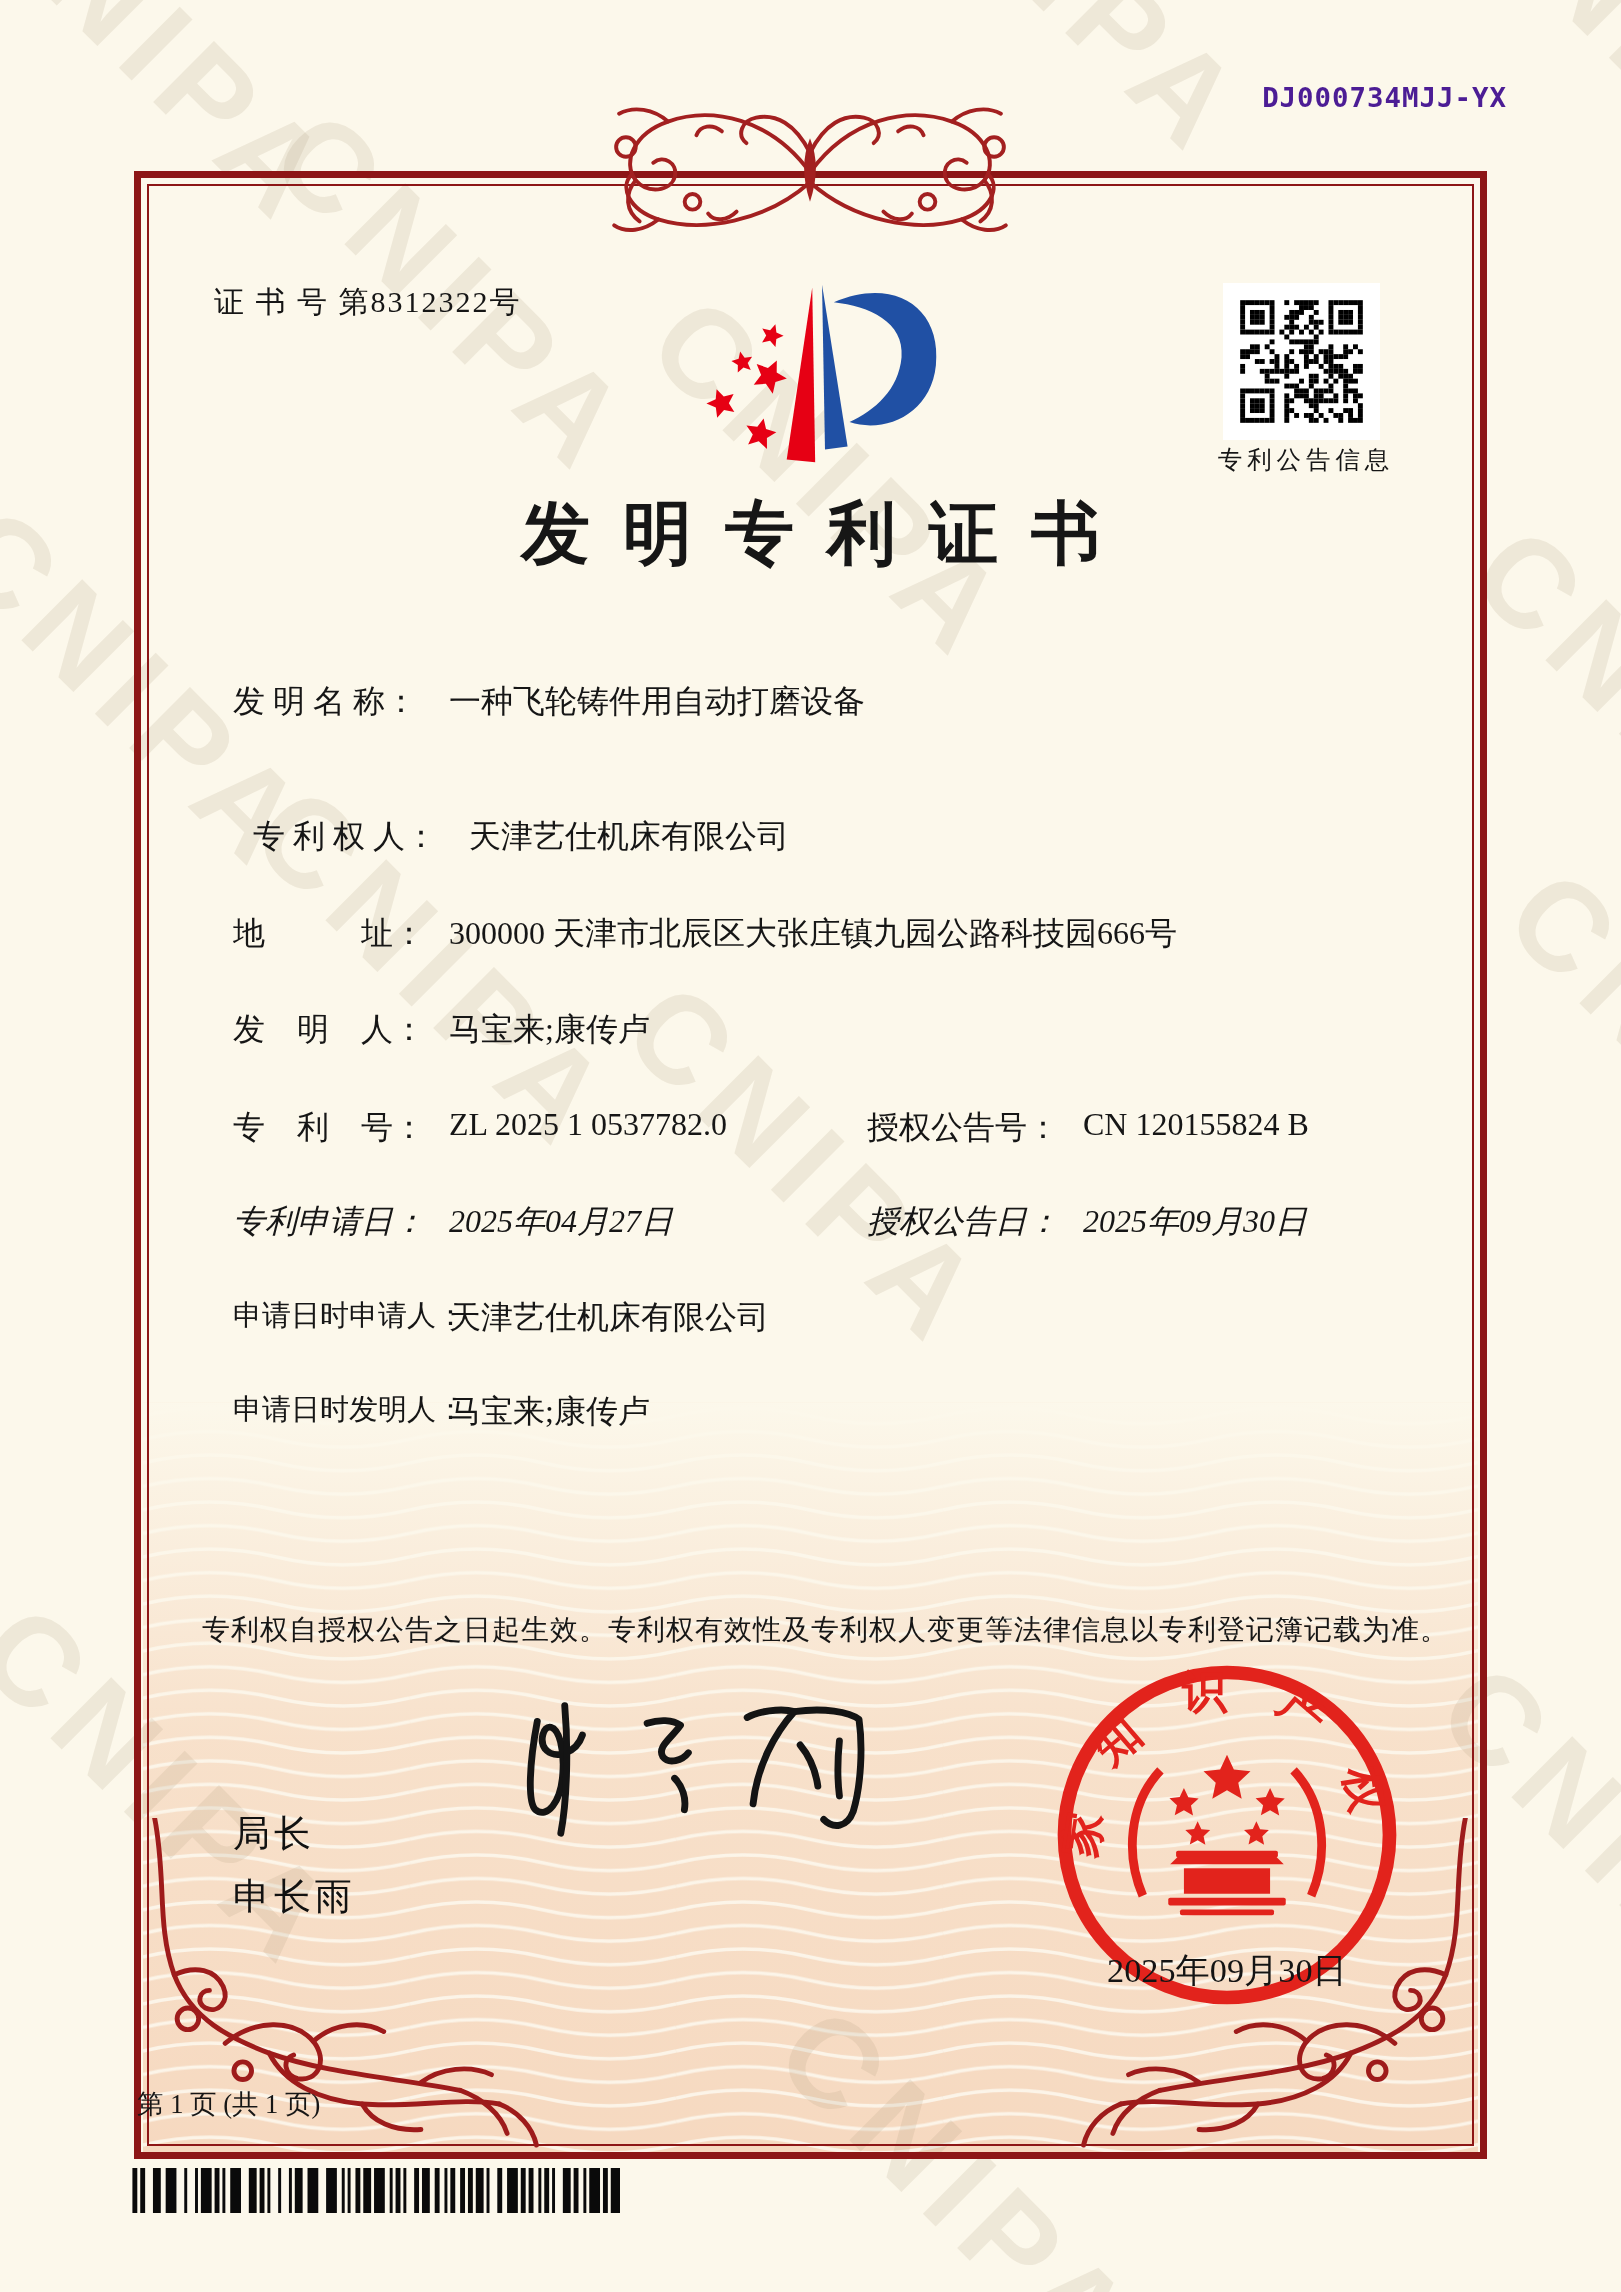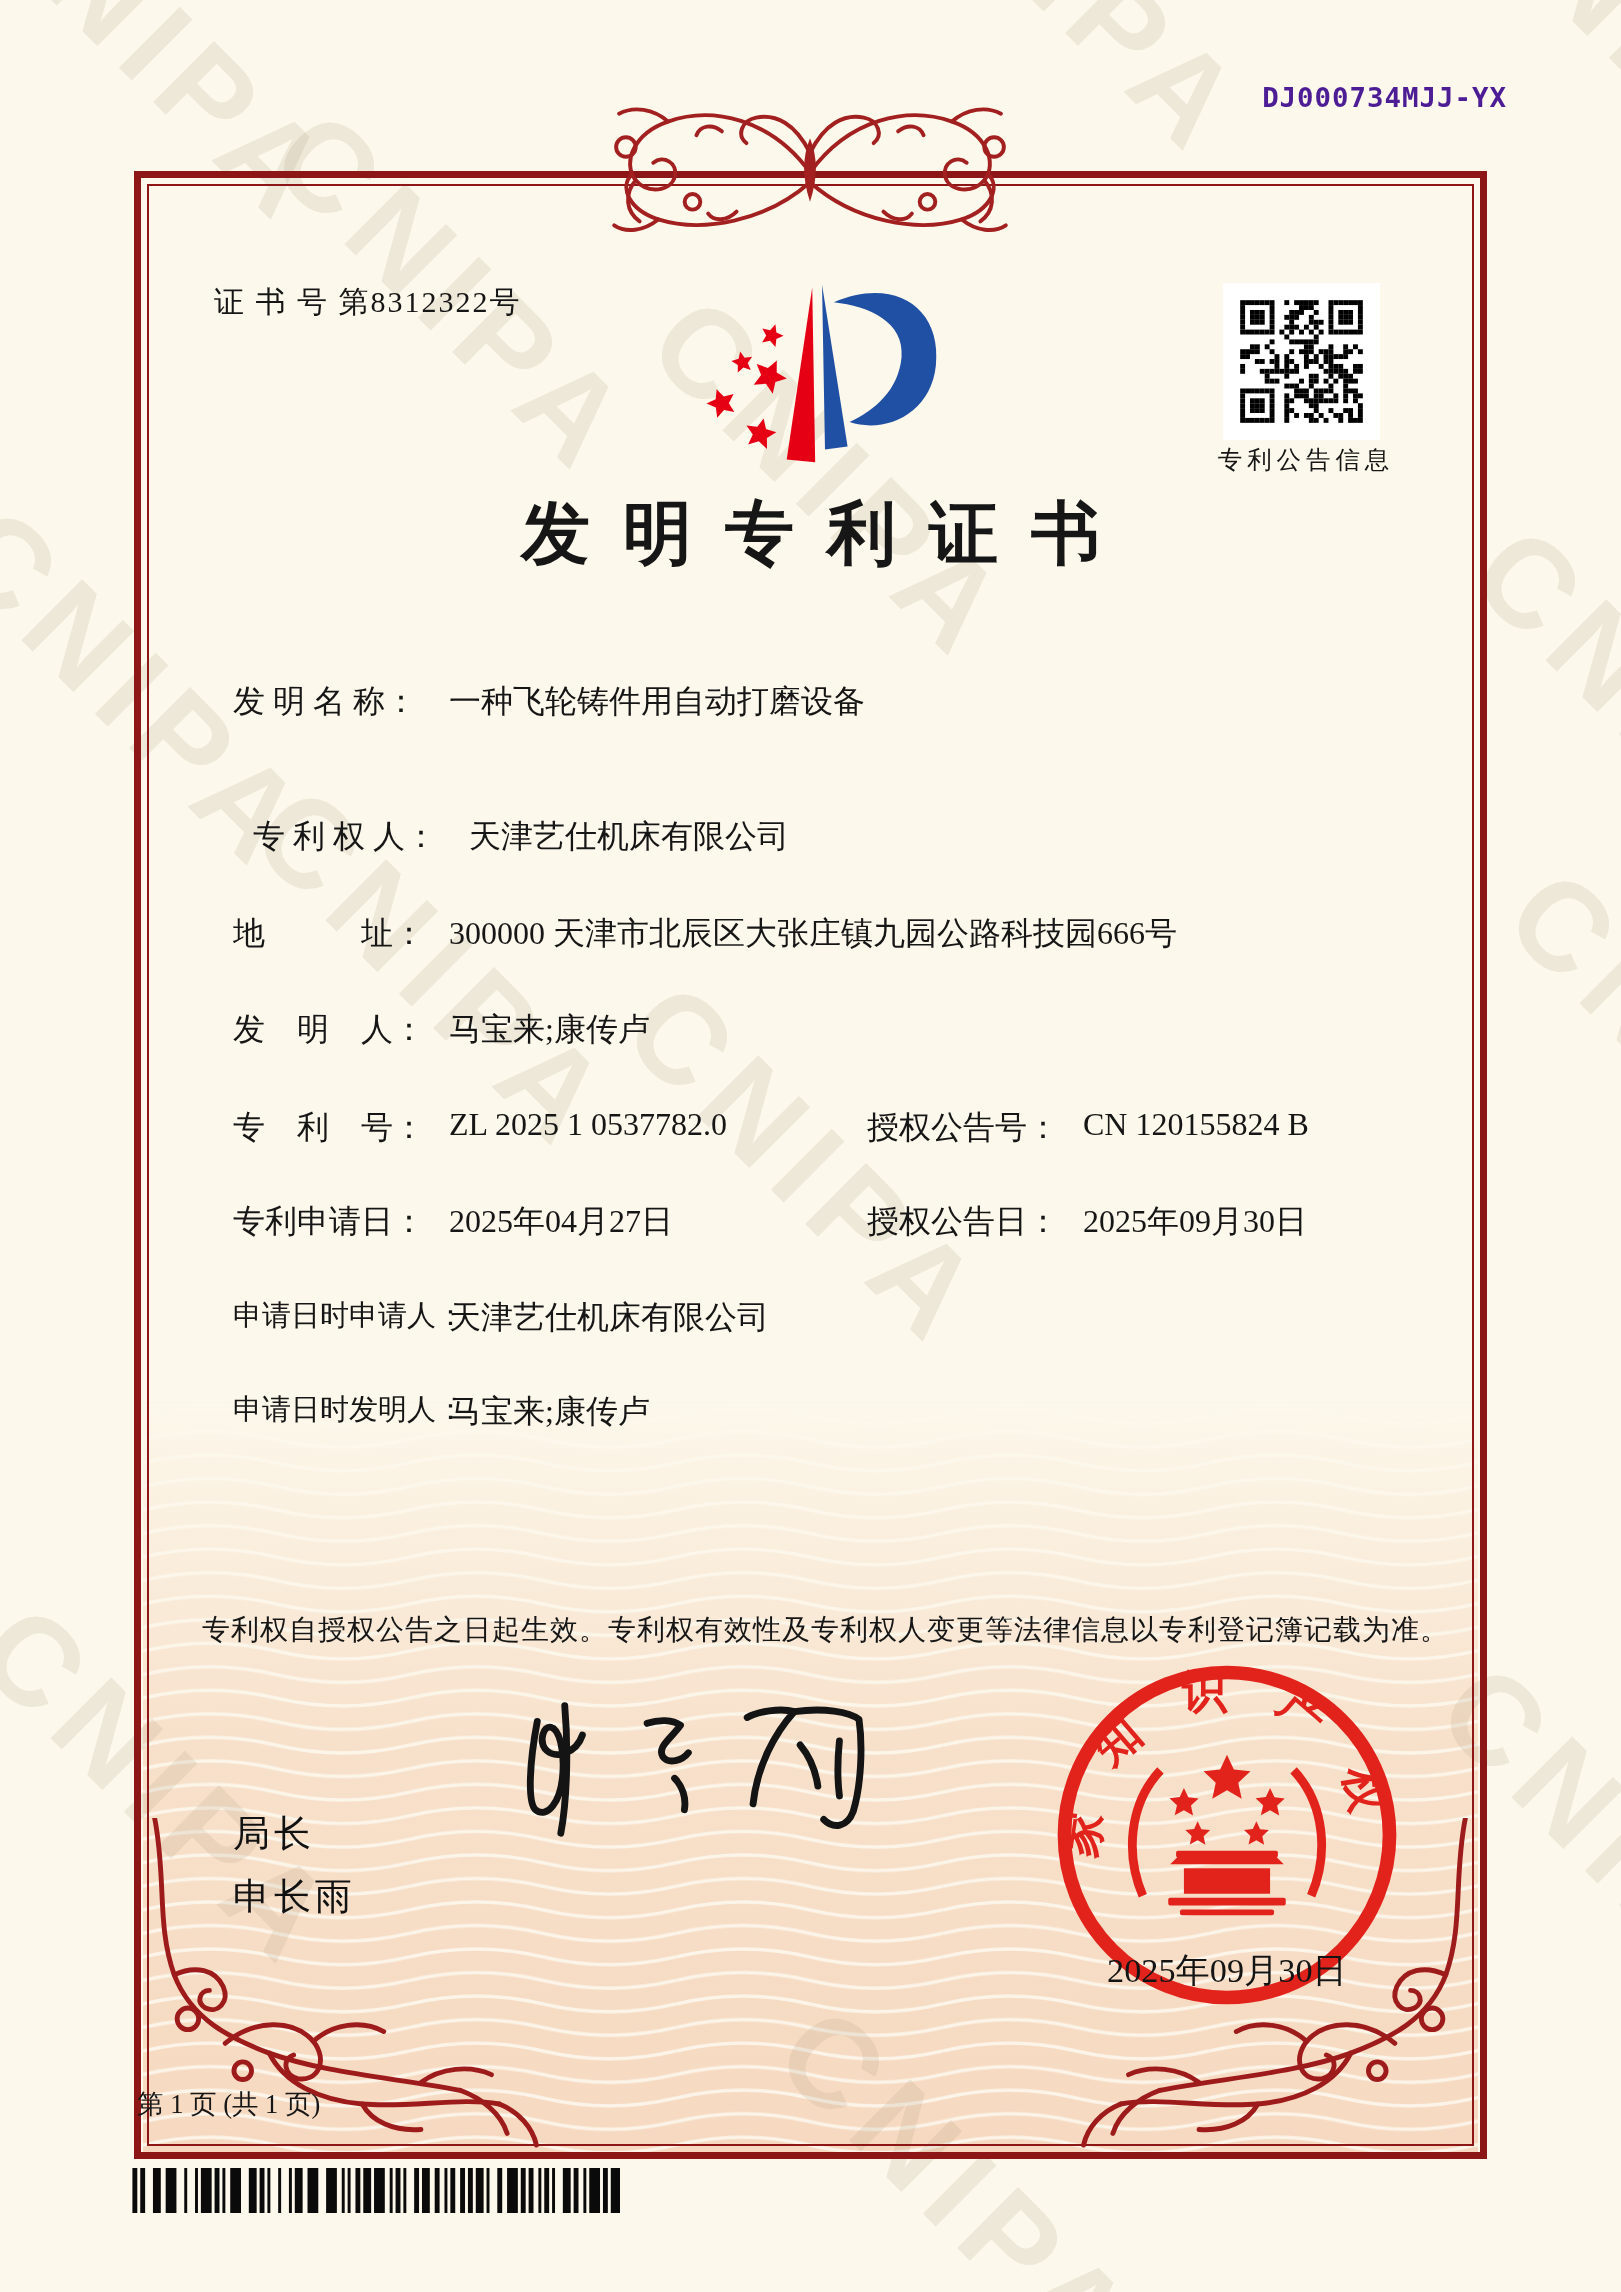--- a/index.html
+++ b/index.html
@@ -462,21 +462,21 @@
   <div class="frow" style="top:1008px;">
     <span class="flabel">发　明　人：</span>
     <span class="fvalue">马宝来;康传卢</span>
   </div>
   <div class="frow" style="top:1106px;">
     <span class="flabel">专　利　号：</span>
     <span class="fvalue">ZL 2025 1 0537782.0</span>
     <span class="flabel2">授权公告号：</span>
     <span class="fvalue2">CN 120155824 B</span>
   </div>
-  <div class="frow" style="top:1200px;">
+  <div class="frow" style="top:1200px;font-style:italic;">
     <span class="flabel">专利申请日：</span>
     <span class="fvalue">2025年04月27日</span>
     <span class="flabel2">授权公告日：</span>
     <span class="fvalue2">2025年09月30日</span>
   </div>
   <div class="frow" style="top:1296px;">
     <span class="flabel small-label">申请日时申请人：</span>
     <span class="fvalue">天津艺仕机床有限公司</span>
   </div>
   <div class="frow" style="top:1390px;padding-left:8px;">

